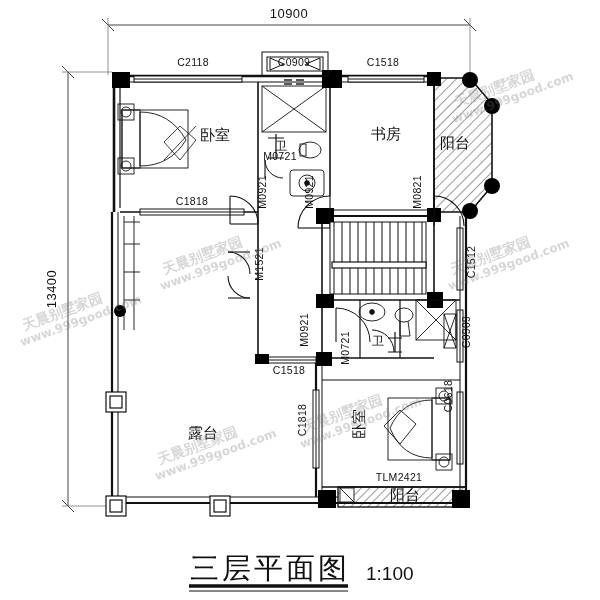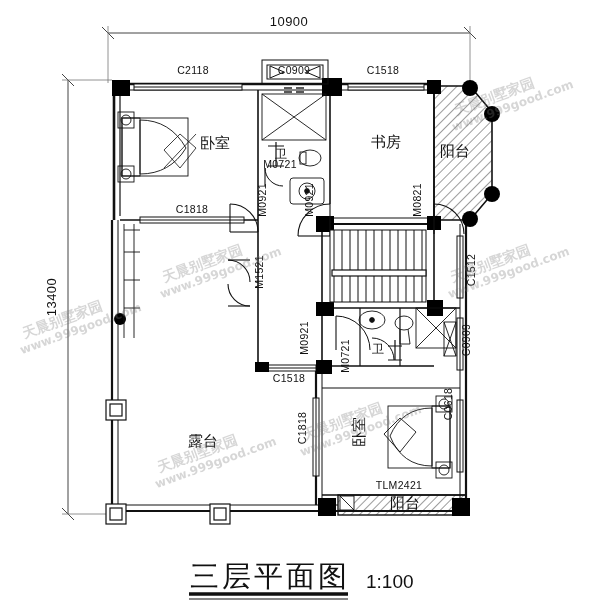--- a/index.html
+++ b/index.html
@@ -1,19 +1,19 @@
 <!DOCTYPE html>
 <html><head>
 <meta charset="utf-8">
 <title>三层平面图</title>
 <style>
   html,body{margin:0;padding:0;background:#ffffff;}
   body{width:600px;height:600px;overflow:hidden;
        font-family:"Liberation Sans","DejaVu Sans",sans-serif;color:#1a1a1a;}
-  #plan-root{position:relative;width:600px;height:464px;background:#86efac;margin-top:8px;}
+  #plan-root{position:relative;width:600px;height:464px;background:#86efac;}
   svg{display:block;}
   .txt{font-family:"Liberation Sans","DejaVu Sans",sans-serif;fill:#111;}
   .dimtxt{font-size:13px;letter-spacing:.5px;}
   .wintxt{font-size:10.5px;letter-spacing:.3px;}
   .cn{font-family:"DejaVu Sans","Liberation Sans",sans-serif;font-size:15px;}
   .cn-sm{font-family:"DejaVu Sans","Liberation Sans",sans-serif;font-size:12px;}
   .title-cn{font-family:"DejaVu Sans","Liberation Sans",sans-serif;font-size:29px;letter-spacing:3px;}
   .scale-txt{font-size:19px;}
   .wm{position:absolute;pointer-events:none;color:rgba(120,120,120,.30);
       font-family:"DejaVu Sans","Liberation Sans",sans-serif;

